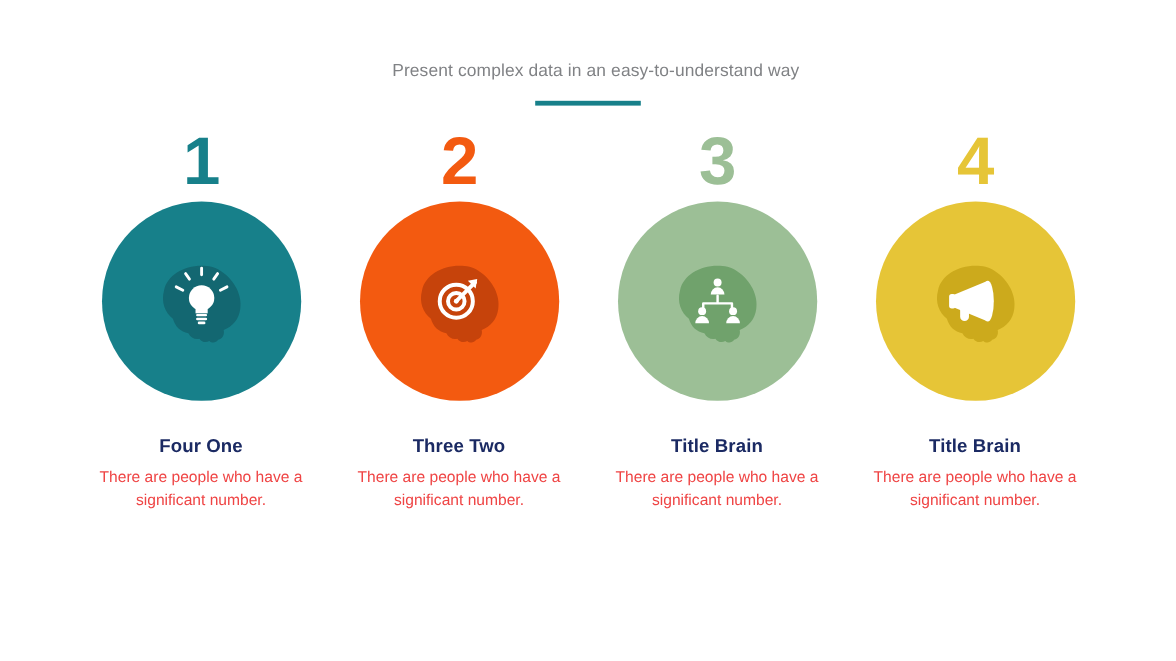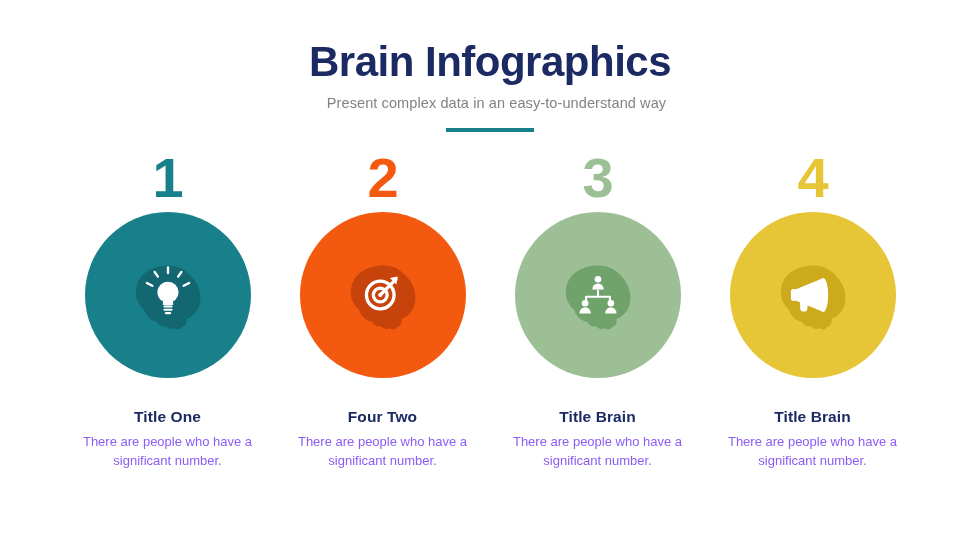--- a/index.html
+++ b/index.html
@@ -109,33 +109,32 @@
 
   .card-title {
     font-size: 15.5px;
     font-weight: bold;
     color: #1B2A63;
     margin-top: 30px;
     letter-spacing: 0.1px;
   }
   .card-body {
     font-size: 13px;
-    color: #8b5cf6;
+    color: #ef4444;
     line-height: 1.45;
     margin-top: 7px;
     max-width: 196px;
   }
 </style>
 </head>
 <body>
 
 <div class="slide">
 
   <div class="header">
-    <h1 class="slide-title" style="color: rgb(27, 42, 99);">Brain Infographics</h1>
     <p class="slide-subtitle" style="color: rgb(128, 130, 133);">Present complex data in an easy-to-understand way</p>
     <div class="title-rule" style="background: rgb(23, 128, 138);"></div>
   </div>
 
   <div class="cards">
 
     <div class="card">
       <span class="step-number" style="color: rgb(23, 128, 138);">1</span>
       <div class="circle-wrap">
         <div class="circle" style="background: rgb(23, 128, 138);"></div>
@@ -153,21 +152,21 @@
                 <line x1="67" y1="40" x2="73" y2="37" stroke="#FFFFFF" stroke-width="2.6" stroke-linecap="round"></line>
                 <circle cx="50" cy="47" r="11.5" fill="#FFFFFF"></circle>
                 <rect x="44.5" y="54" width="11" height="7" fill="#FFFFFF"></rect>
                 <rect x="45" y="61.5" width="10" height="2.2" rx="1.1" fill="#FFFFFF"></rect>
                 <rect x="45" y="65" width="10" height="2.2" rx="1.1" fill="#FFFFFF"></rect>
                 <rect x="46.5" y="68.5" width="7" height="2.4" rx="1.2" fill="#FFFFFF"></rect>
               </g>
           </svg>
         </div>
       </div>
-      <div class="card-title">Title One</div>
+      <div class="card-title">Four One</div>
       <div class="card-body">There are people who have a significant number.</div>
     </div>
 
     <div class="card">
       <span class="step-number" style="color: rgb(243, 90, 16);">2</span>
       <div class="circle-wrap">
         <div class="circle" style="background: rgb(243, 90, 16);"></div>
         <div class="brain-holder">
           <svg class="brain-svg" viewBox="0 0 100 100">
             <path class="brain-path" d="M50 18 C33 18 19 27 16 40 C13 51 17 60 24 66 C26 73 31 78 38 79
@@ -177,21 +176,21 @@
             <g class="brain-icon-glyph">
                 <circle cx="47" cy="50" r="15" fill="none" stroke="#FFFFFF" stroke-width="3.6"></circle>
                 <circle cx="47" cy="50" r="7.5" fill="none" stroke="#FFFFFF" stroke-width="3.6"></circle>
                 <circle cx="47" cy="50" r="2.2" fill="#FFFFFF"></circle>
                 <line x1="47" y1="50" x2="64" y2="33" stroke="#FFFFFF" stroke-width="3.6" stroke-linecap="round"></line>
                 <path d="M57.5 31.5 L66 30 L64.5 38.5 Z" fill="#FFFFFF"></path>
               </g>
           </svg>
         </div>
       </div>
-      <div class="card-title">Four Two</div>
+      <div class="card-title">Three Two</div>
       <div class="card-body">There are people who have a significant number.</div>
     </div>
 
     <div class="card">
       <span class="step-number" style="color: rgb(156, 191, 150);">3</span>
       <div class="circle-wrap">
         <div class="circle" style="background: rgb(156, 191, 150);"></div>
         <div class="brain-holder">
           <svg class="brain-svg" viewBox="0 0 100 100">
             <path class="brain-path" d="M50 18 C33 18 19 27 16 40 C13 51 17 60 24 66 C26 73 31 78 38 79

